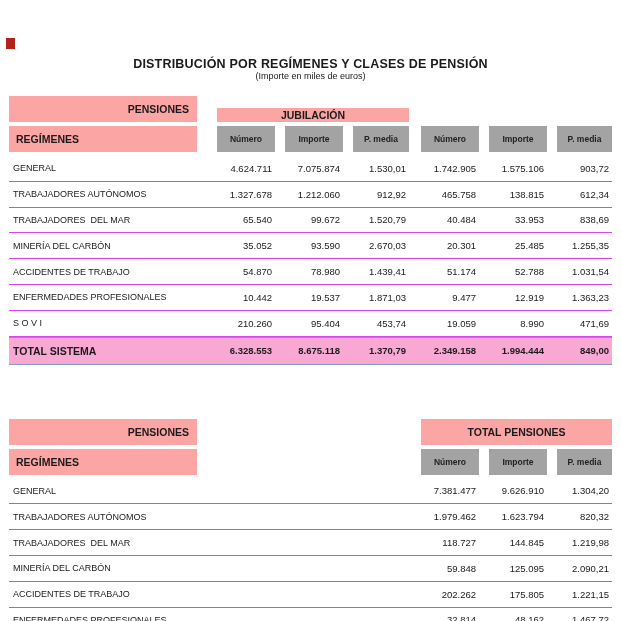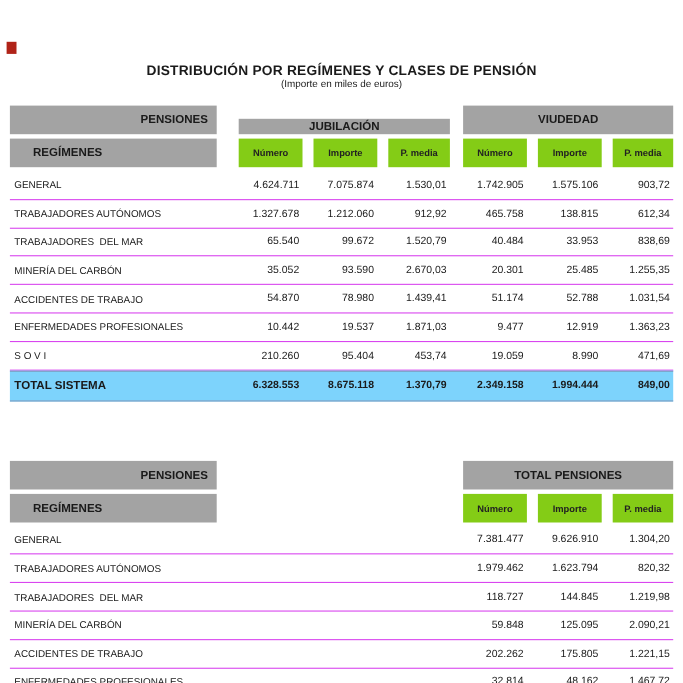--- a/index.html
+++ b/index.html
@@ -38,24 +38,24 @@
     grid-template-columns: 188px 20px 58px 10px 58px 10px 56px 12px 58px 10px 58px 10px 55px;
     align-items: stretch;
   }
   .hdr-row { height: 26px; margin-bottom: 4px; }
   .cell {
     display: flex;
     align-items: center;
     font-size: 10.5px;
     font-weight: bold;
   }
-  .blue  { background: #a3a3a3; }
-  .grey  { background: #84cc16; font-size: 8.5px; color: #222; }
+  .blue  { background: #fca5a5; }
+  .grey  { background: #a3a3a3; font-size: 8.5px; color: #222; }
   .al-r  { justify-content: flex-end; padding-right: 8px; }
-  .al-l  { justify-content: flex-start; padding-left: 21px; }
+  .al-l  { justify-content: flex-start; padding-left: 7px; }
   .al-c  { justify-content: center; }
   .c-label { grid-column: 1; }
   .c-n1 { grid-column: 3; }
   .c-n2 { grid-column: 5; }
   .c-n3 { grid-column: 7; }
   .c-n4 { grid-column: 9; }
   .c-n5 { grid-column: 11; }
   .c-n6 { grid-column: 13; }
   .span-jub { grid-column: 3 / 8; margin-top: 12px; }
   .span-viu { grid-column: 9 / 14; }
@@ -64,21 +64,21 @@
     display: flex; align-items: center;
     font-size: 9px; padding-left: 4px;
     white-space: pre;
   }
   .data-row .num {
     display: flex; align-items: center; justify-content: flex-end;
     font-size: 9.5px; padding-right: 3px;
   }
   .total-row {
     height: 26px;
-    background: #7dd3fc;
+    background: #f9a8d4;
     border-top: 1.5px solid #7f9cc0;
     border-bottom: 1.5px solid #7f9cc0;
   }
   .total-row .lbl {
     display: flex; align-items: center;
     font-size: 10.5px; font-weight: bold; padding-left: 4px;
   }
   .total-row .num {
     display: flex; align-items: center; justify-content: flex-end;
     font-size: 9.5px; font-weight: bold; padding-right: 3px;
@@ -90,21 +90,20 @@
 <div class="page">
   <div class="red-marker"></div>
 
   <div class="title">DISTRIBUCIÓN POR REGÍMENES Y CLASES DE PENSIÓN</div>
   <div class="subtitle">(Importe en miles de euros)</div>
 
   <section class="tbl tbl1">
     <div class="grid hdr-row">
       <div class="cell blue al-r c-label">PENSIONES</div>
       <div class="cell blue al-c span-jub">JUBILACIÓN</div>
-      <div class="cell blue al-c span-viu">VIUDEDAD</div>
     </div>
     <div class="grid hdr-row">
       <div class="cell blue al-l c-label">REGÍMENES</div>
       <div class="cell grey al-c c-n1">Número</div>
       <div class="cell grey al-c c-n2">Importe</div>
       <div class="cell grey al-c c-n3">P. media</div>
       <div class="cell grey al-c c-n4">Número</div>
       <div class="cell grey al-c c-n5">Importe</div>
       <div class="cell grey al-c c-n6">P. media</div>
     </div>

